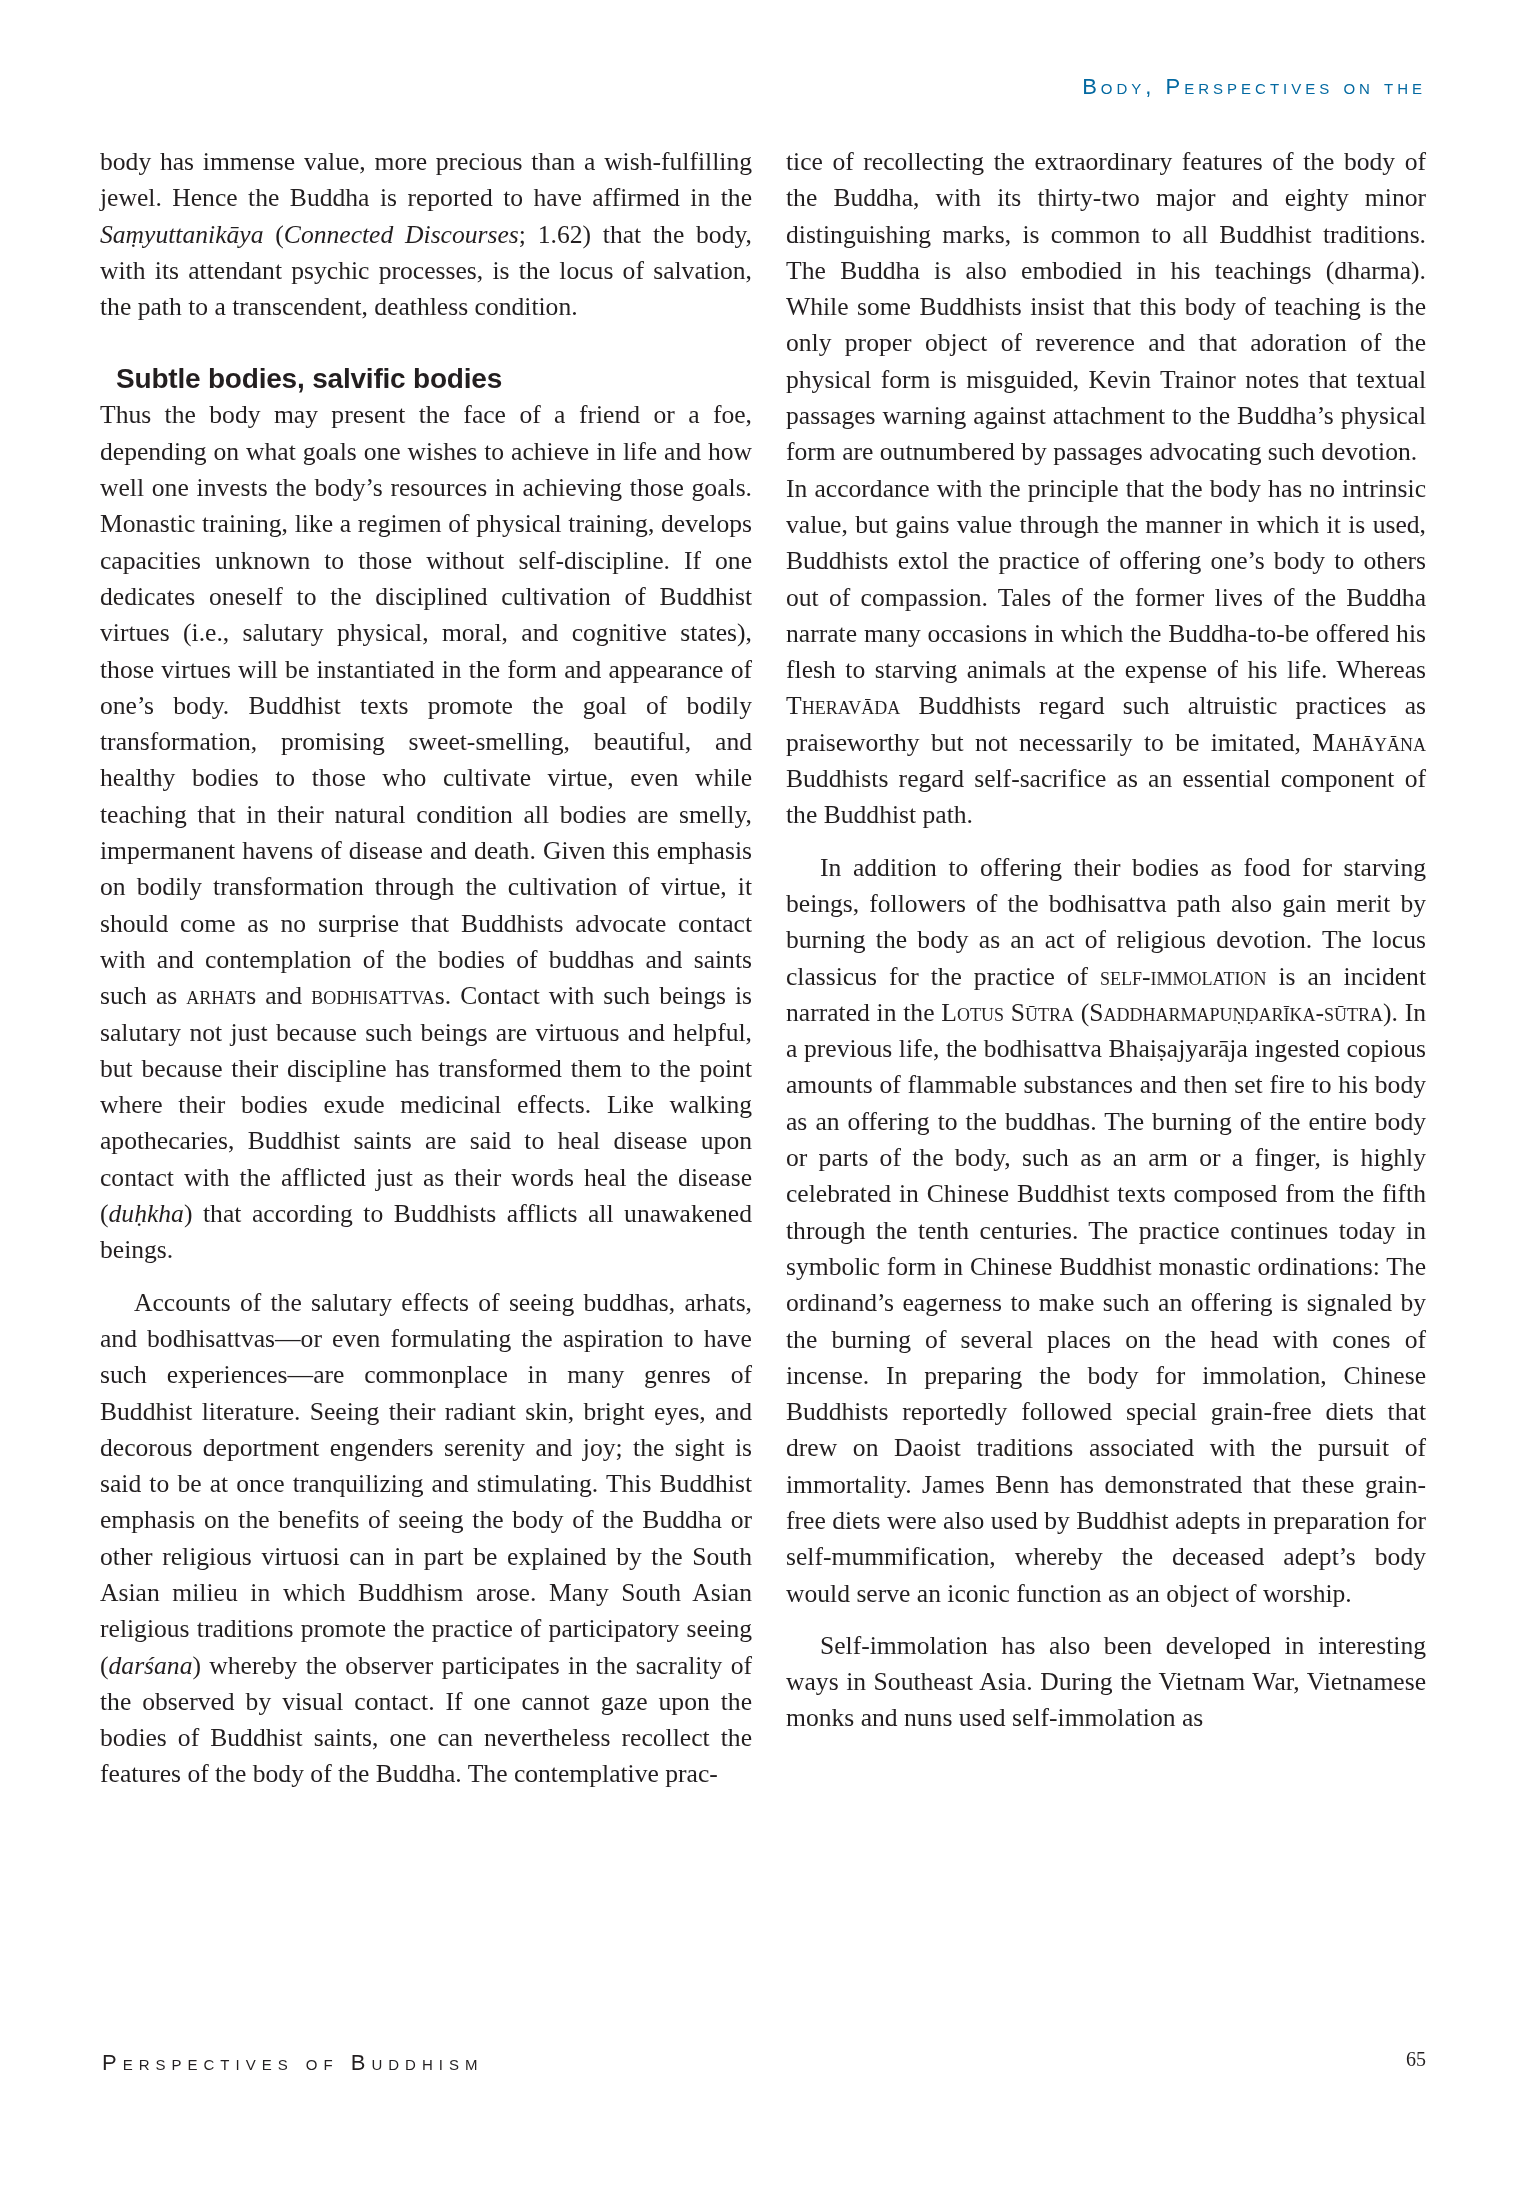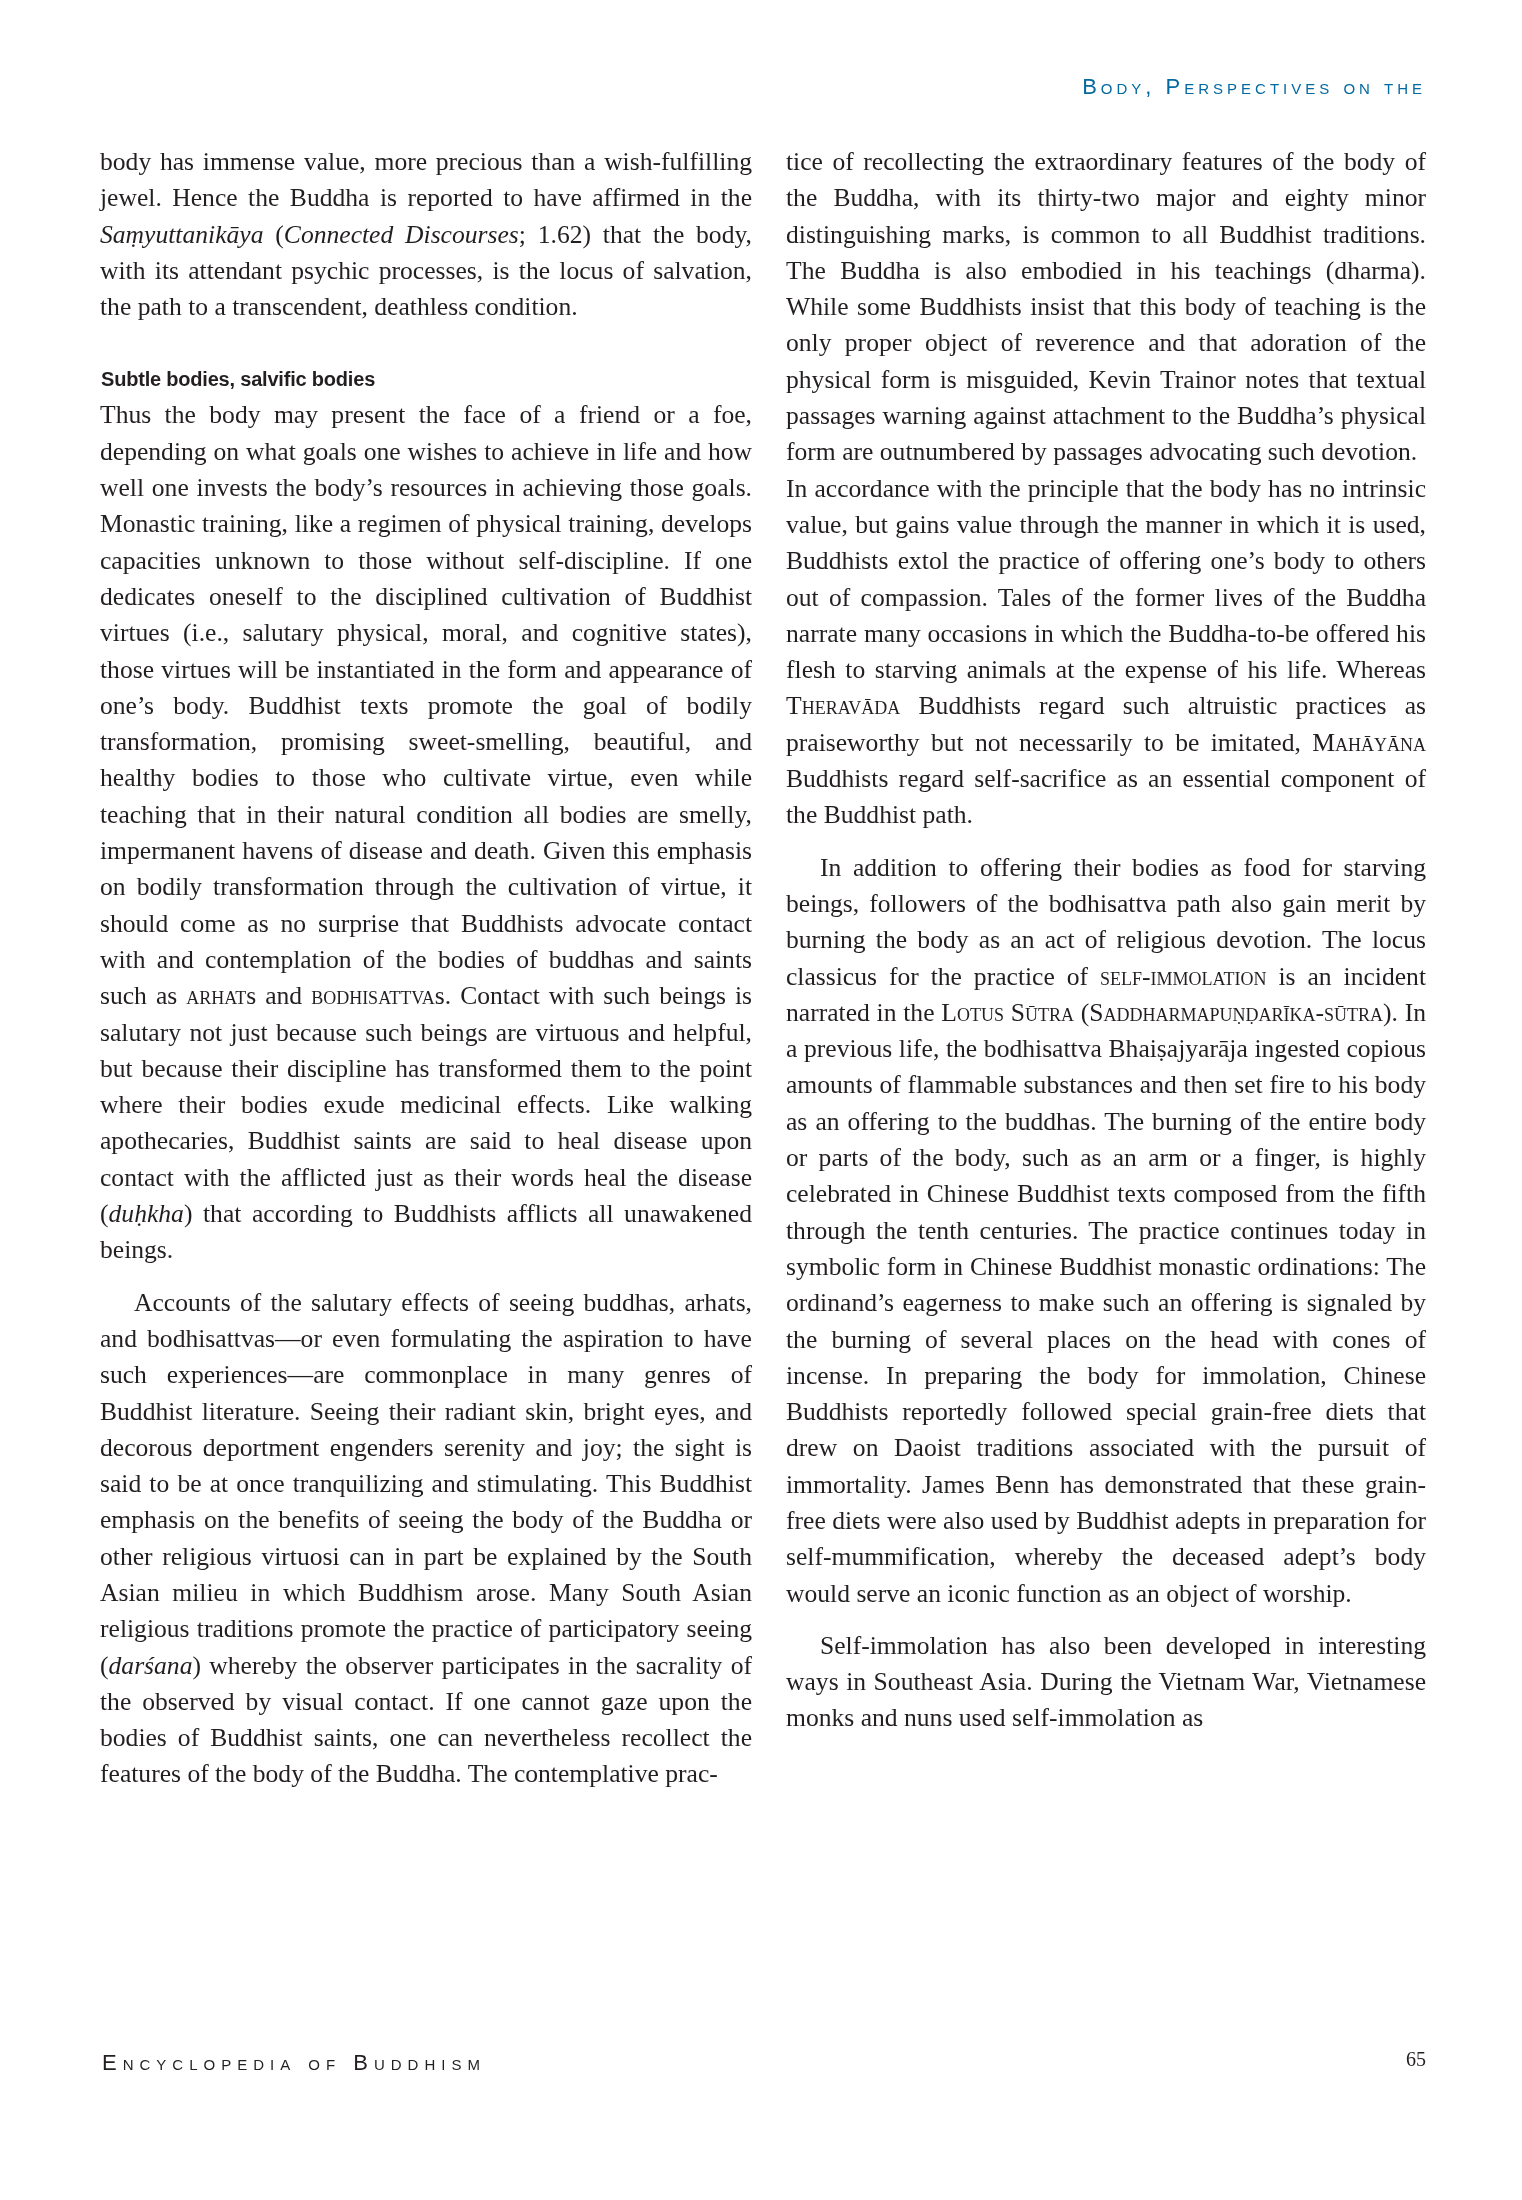--- a/index.html
+++ b/index.html
@@ -7,21 +7,21 @@
          font-family: "Liberation Serif", "DejaVu Serif", serif; color: #231f20; }
   .running-head { position: absolute; top: 74px; right: 96px; font-size: 22px;
                   letter-spacing: 4px; font-variant: small-caps; font-family: "Liberation Sans", sans-serif; color: #0369a1; }
   .col { position: absolute; top: 144px; width: 652px; font-size: 25.6px; line-height: 36.3px;
          text-align: justify; hyphens: manual; }
   .col-left { left: 100px; }
   .col-right { left: 786px; width: 640px; }
   .col p { margin: 0; }
   .col p.indent { text-indent: 34px; margin-top: 16px; }
   .col h2 { font-family: "Liberation Sans", "DejaVu Sans", sans-serif; font-weight: bold;
-            font-size: 20px; line-height: 36px; margin: 36px 0 0 1px; letter-spacing: -0.2px; }
+            font-size: 28px; line-height: 36px; margin: 36px 0 0 16px; letter-spacing: -0.2px; }
   .col-right h2 { margin-top: 36px; }
   .sc { font-variant: small-caps; }
   .footer-title { position: absolute; top: 2050px; left: 102px; font-size: 22px; letter-spacing: 6px;
                   font-variant: small-caps; font-family: "Liberation Sans", sans-serif; }
   .page-number { position: absolute; top: 2048px; right: 96px; font-size: 20px; }
   em { }
 </style>
 </head>
 <body>
 
@@ -41,14 +41,14 @@
   <p>tice of recollecting the extraordinary features of the body of the Buddha, with its thirty-two major and eighty minor distinguishing marks, is common to all Buddhist traditions. The Buddha is also embodied in his teachings (dharma). While some Buddhists insist that this body of teaching is the only proper object of reverence and that adoration of the physical form is misguided, Kevin Trainor notes that textual passages warning against attachment to the Buddha’s physical form are outnumbered by passages advocating such devotion.</p>
 
 
   <p><span>In accordance with the principle that the body has no intrinsic value, but gains value through the manner in which it is used, Buddhists extol the practice of offering one’s body to others out of compassion. Tales of the former lives of the Buddha narrate many occasions in which the Buddha-to-be offered his flesh to starving animals at the expense of his life. Whereas </span><span class="sc">Theravāda</span><span> Buddhists regard such altruistic practices as praiseworthy but not necessarily to be imitated, </span><span class="sc">Mahāyāna</span><span> Buddhists regard self-sacrifice as an essential component of the Buddhist path.</span></p>
 
   <p class="indent"><span>In addition to offering their bodies as food for starving beings, followers of the bodhisattva path also gain merit by burning the body as an act of religious devotion. The locus classicus for the practice of </span><span class="sc">self-immolation</span><span> is an incident narrated in the </span><span class="sc">Lotus Sūtra (Saddharmapuṇḍarīka-sūtra)</span><span>. In a previous life, the bodhisattva Bhaiṣajyarāja ingested copious amounts of flammable substances and then set fire to his body as an offering to the buddhas. The burning of the entire body or parts of the body, such as an arm or a finger, is highly celebrated in Chinese Buddhist texts composed from the fifth through the tenth centuries. The practice continues today in symbolic form in Chinese Buddhist monastic ordinations: The ordinand’s eagerness to make such an offering is signaled by the burning of several places on the head with cones of incense. In preparing the body for immolation, Chinese Buddhists reportedly followed special grain-free diets that drew on Daoist traditions associated with the pursuit of immortality. James Benn has demonstrated that these grain-free diets were also used by Buddhist adepts in preparation for self-mummification, whereby the deceased adept’s body would serve an iconic function as an object of worship.</span></p>
 
   <p class="indent">Self-immolation has also been developed in interesting ways in Southeast Asia. During the Vietnam War, Vietnamese monks and nuns used self-immolation as</p>
 </div>
 
-<div class="footer-title">Encyclopedia of Buddhism</div>
+<div class="footer-title">Perspectives of Buddhism</div>
 <div class="page-number">65</div>
 
 </body></html>

